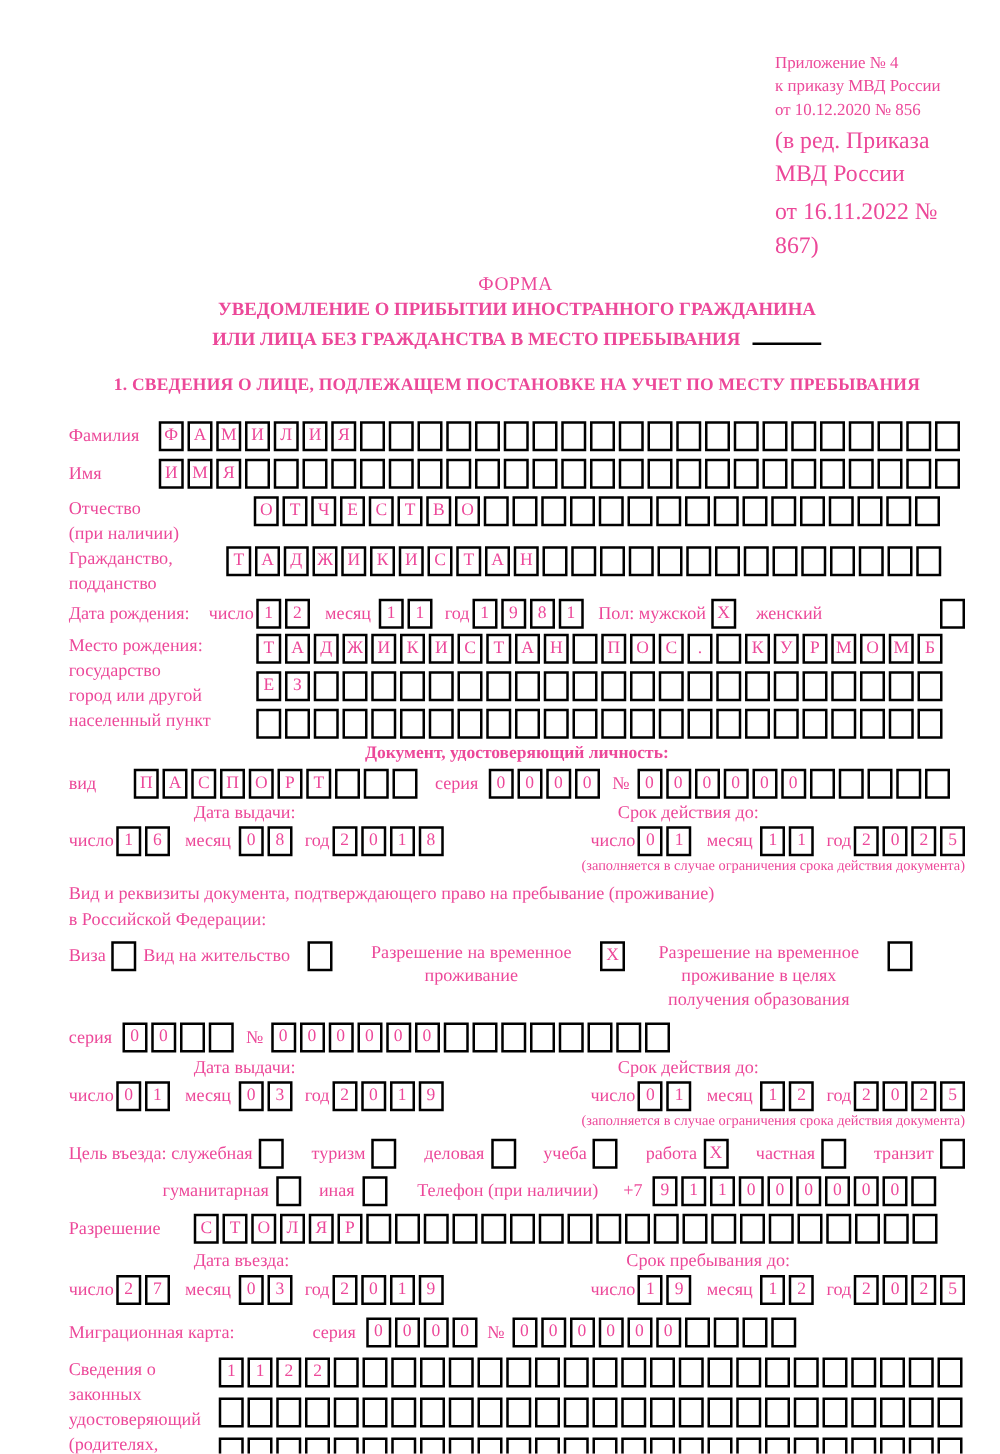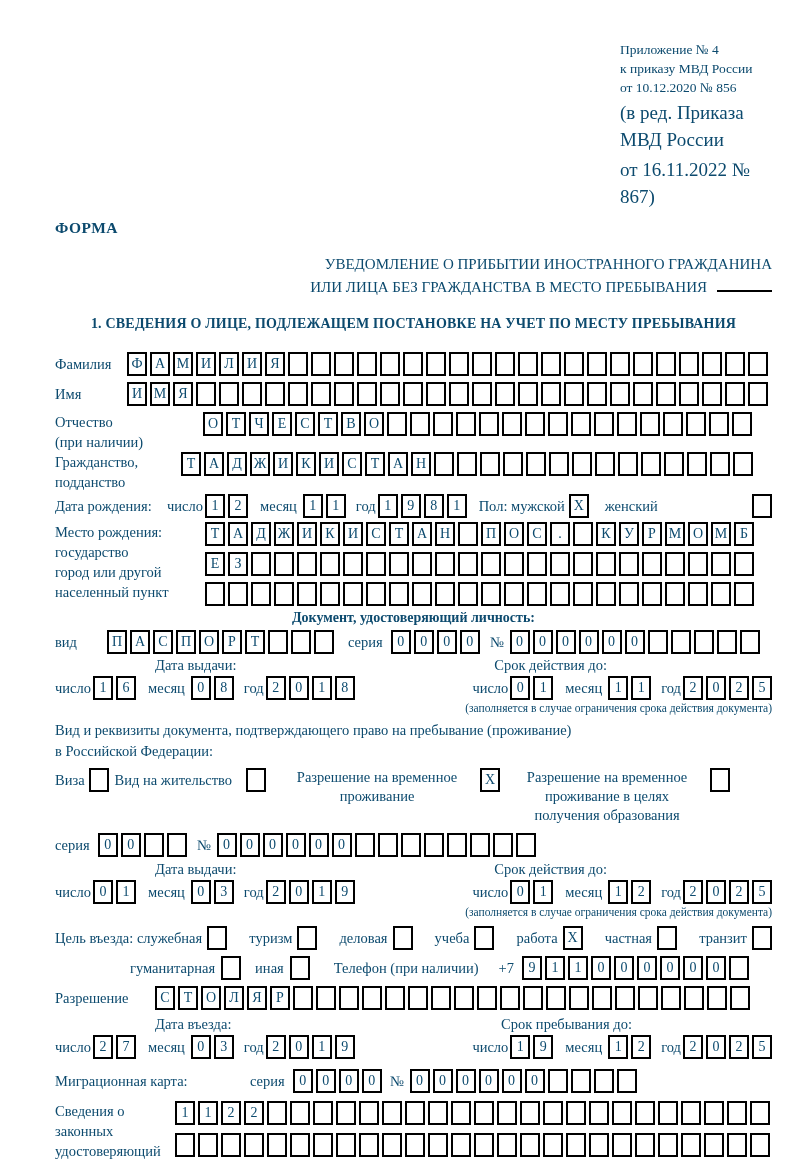--- a/index.html
+++ b/index.html
@@ -1,22 +1,22 @@
 <!DOCTYPE html>
 <html><head>
 <meta charset="utf-8">
 <style>
   html,body{margin:0;padding:0;background:#fff;}
   .page{width:800px;height:1163px;box-sizing:border-box;padding:40px 28px 8px 55px;
-        font-family:"Liberation Serif","DejaVu Serif",serif;color:#0c4a6e;font-size:14.5px;
+        font-family:"Liberation Serif","DejaVu Serif",serif;color:#ec4899;font-size:14.5px;
         position:relative;overflow:hidden;background:#fff;}
   .annex{margin-left:565px;font-size:13.5px;line-height:1.42;}
   .annex .sub{margin-top:3px;font-size:19px;}
-  .forma{text-align:left;font-weight:bold;font-size:15.5px;margin-top:8px;padding-right:2px;letter-spacing:.5px;}
-  .title{text-align:right;font-weight:normal;font-size:15px;margin-top:16px;line-height:1.5;}
+  .forma{text-align:center;font-weight:normal;font-size:15.5px;margin-top:8px;padding-right:2px;letter-spacing:.5px;}
+  .title{text-align:center;font-weight:bold;font-size:15px;line-height:1.5;}
   .title-underline{display:inline-block;width:55px;height:14px;border-bottom:2px solid #000;margin-left:10px;}
   .sec-heading{text-align:center;font-weight:bold;font-size:14px;margin-top:18px;letter-spacing:.2px;}
   .row{display:flex;align-items:center;width:717px;}
   .rowtop{align-items:flex-start;}
   .cells{display:flex;gap:3px;flex:none;}
   .cell{box-sizing:border-box;flex:none;width:20px;height:24px;border:2px solid #000;
         display:flex;align-items:center;justify-content:center;font-size:14px;line-height:1;background:#fff;}
   .lbl{flex:none;}
   .lblcol{flex:none;line-height:20px;font-family:Liberation Serif, serif;}
   .boxcol{display:flex;flex-direction:column;gap:6px;}

